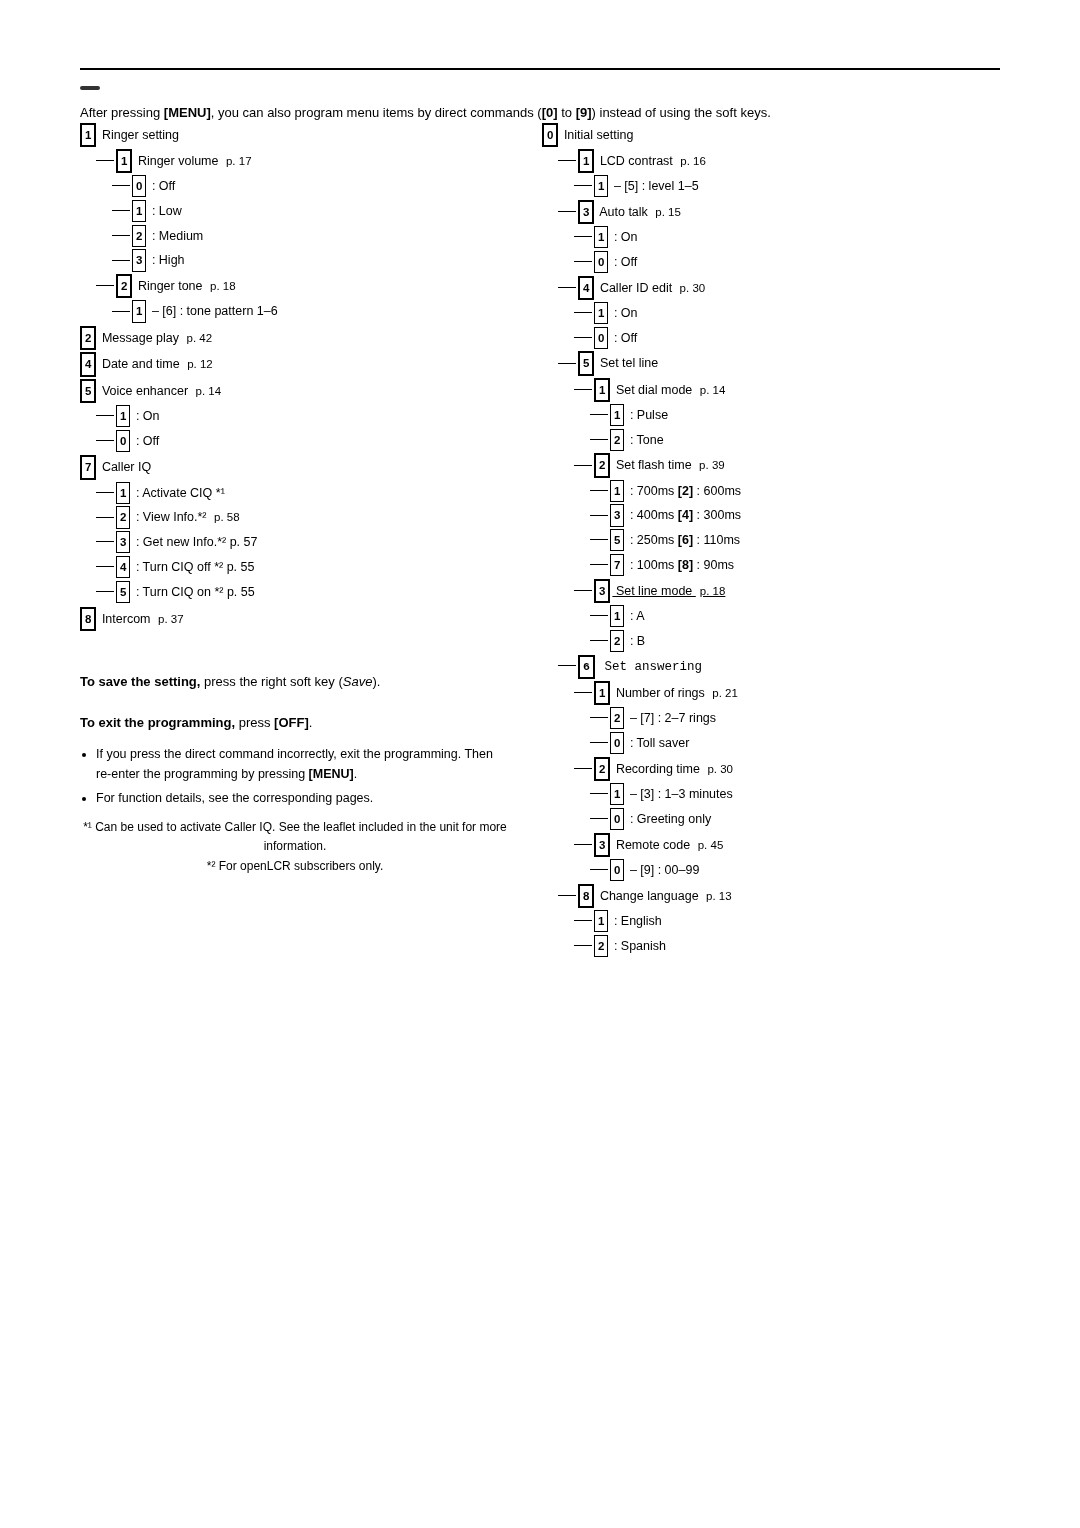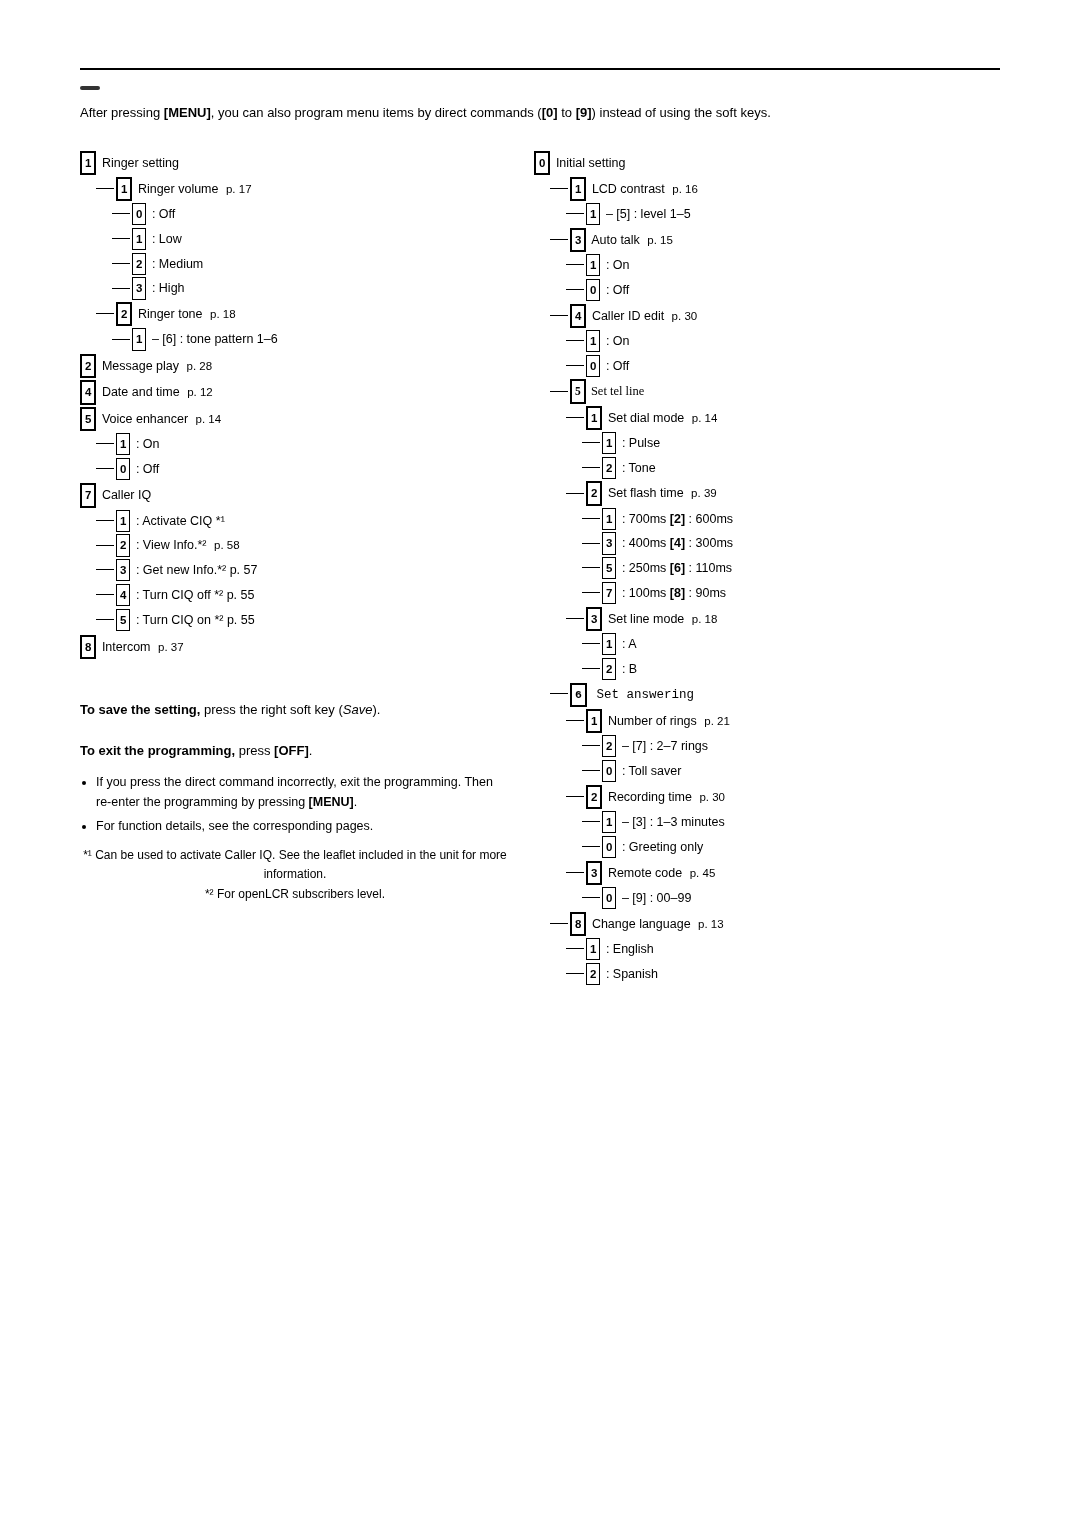--- a/index.html
+++ b/index.html
@@ -33,23 +33,22 @@
       margin-bottom: 10px;
       border-radius: 2px;
     }
     .intro-text {
       font-size: 13px;
       line-height: 1.5;
     }
     .intro-text b { font-weight: bold; }
     .columns-container {
       display: flex;
-      gap: 4px;
+      gap: 12px;
       align-items: flex-start;
-      margin-top: 28px;
     }
     .col-left {
       width: 430px;
       flex-shrink: 0;
     }
     .col-right {
       width: 430px;
       flex-shrink: 0;
       margin-left: 20px;
     }
@@ -168,21 +167,21 @@
       </div>
 
       <div class="tree-block level1">
         <span class="tree-line"><span class="long-dash"></span><span class="bracket-label-bold">2</span> Ringer tone <span class="page-ref">p. 18</span></span>
       </div>
       <div class="tree-block level2">
         <span class="tree-line"><span class="long-dash"></span><span class="bracket-label">1</span> – [6] : tone pattern 1–6</span>
       </div>
 
       <div class="tree-block level0" style="margin-top:3px;">
-        <span class="tree-line"><span class="bracket-label-bold">2</span> Message play <span class="page-ref">p. 28</span></span>
+        <span class="tree-line"><span class="bracket-label-bold">2</span> Message play <span class="page-ref">p. 42</span></span>
       </div>
 
       <div class="tree-block level0">
         <span class="tree-line"><span class="bracket-label-bold">4</span> Date and time <span class="page-ref">p. 12</span></span>
       </div>
 
       <div class="tree-block level0">
         <span class="tree-line"><span class="bracket-label-bold">5</span> Voice enhancer <span class="page-ref">p. 14</span></span>
       </div>
       <div class="tree-block level1">
@@ -220,21 +219,21 @@
           <b></b><br>
           <b>To save the setting,</b> press the right soft key (<i>Save</i>).<br><br>
           <b>To exit the programming,</b> press <b>[OFF]</b>.
         </div>
         <ul class="bullets">
           <li>If you press the direct command incorrectly, exit the programming. Then re-enter the programming by pressing <b>[MENU]</b>.</li>
           <li>For function details, see the corresponding pages.</li>
         </ul>
         <div class="footnotes">
           <div>*¹ Can be used to activate Caller IQ. See the leaflet included in the unit for more information.</div>
-          <div>*² For openLCR subscribers level.</div>
+          <div>*² For openLCR subscribers only.</div>
         </div>
       </div>
 
     </div>
   </div>
 
   <div class="col-right">
     <div class="tree">
 
       <div class="tree-block level0">
@@ -261,21 +260,21 @@
       <div class="tree-block level1" style="margin-top:2px;">
         <span class="tree-line"><span class="long-dash"></span><span class="bracket-label-bold">4</span> Caller ID edit <span class="page-ref">p. 30</span></span>
       </div>
       <div class="tree-block level2">
         <span class="tree-line"><span class="long-dash"></span><span class="bracket-label">1</span> : On</span>
       </div>
       <div class="tree-block level2">
         <span class="tree-line"><span class="long-dash"></span><span class="bracket-label">0</span> : Off</span>
       </div>
 
-      <div class="tree-block level1" style="margin-top:2px;font-family:Liberation Serif, serif;">
+      <div class="tree-block level1" style="margin-top:2px;">
         <span class="tree-line"><span class="long-dash"></span><span class="bracket-label-bold">5</span> Set tel line</span>
       </div>
 
       <div class="tree-block level2">
         <span class="tree-line"><span class="long-dash"></span><span class="bracket-label-bold">1</span> Set dial mode <span class="page-ref">p. 14</span></span>
       </div>
       <div class="tree-block level3">
         <span class="tree-line"><span class="long-dash"></span><span class="bracket-label">1</span> : Pulse</span>
       </div>
       <div class="tree-block level3">
@@ -291,21 +290,21 @@
       <div class="tree-block level3">
         <span class="tree-line"><span class="long-dash"></span><span class="bracket-label">3</span> : 400ms <b>[4]</b> : 300ms</span>
       </div>
       <div class="tree-block level3">
         <span class="tree-line"><span class="long-dash"></span><span class="bracket-label">5</span> : 250ms <b>[6]</b> : 110ms</span>
       </div>
       <div class="tree-block level3">
         <span class="tree-line"><span class="long-dash"></span><span class="bracket-label">7</span> : 100ms <b>[8]</b> : 90ms</span>
       </div>
 
-      <div class="tree-block level2" style="margin-top:2px;">
+      <div class="tree-block level2" style="margin-top:2px;text-decoration:underline;">
         <span class="tree-line"><span class="long-dash"></span><span class="bracket-label-bold">3</span> Set line mode <span class="page-ref">p. 18</span></span>
       </div>
       <div class="tree-block level3">
         <span class="tree-line"><span class="long-dash"></span><span class="bracket-label">1</span> : A</span>
       </div>
       <div class="tree-block level3">
         <span class="tree-line"><span class="long-dash"></span><span class="bracket-label">2</span> : B</span>
       </div>
 
       <div class="tree-block level1" style="margin-top:2px;font-family:Liberation Mono, monospace;">

